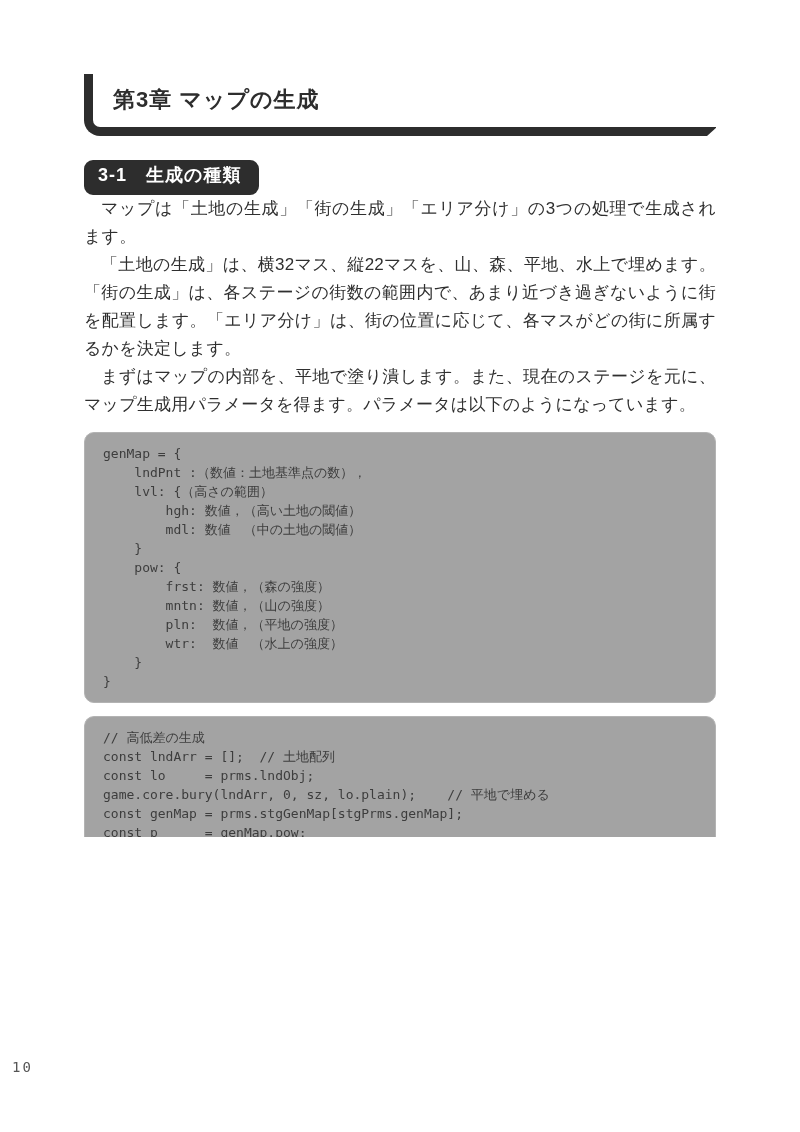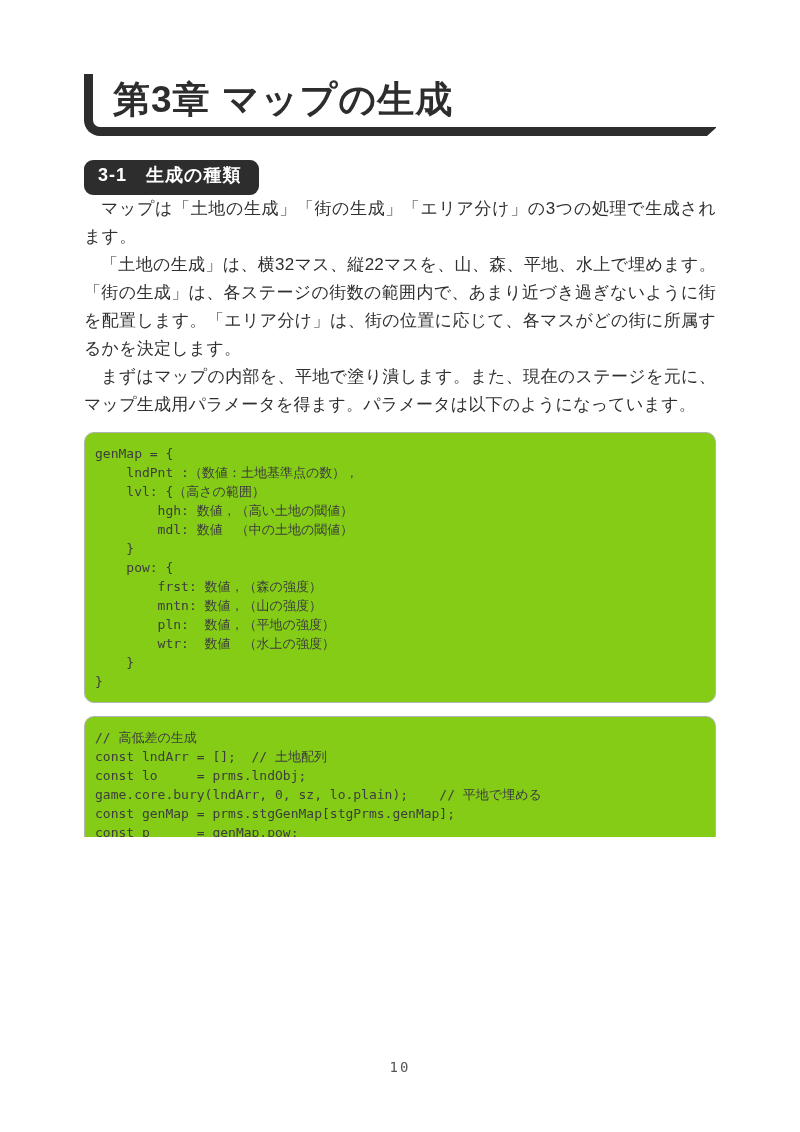--- a/index.html
+++ b/index.html
@@ -29,21 +29,21 @@
     content: "";
     position: absolute;
     right: -1px;
     bottom: -9px;
     width: 10px;
     height: 9px;
     background: #ffffff;
     clip-path: polygon(0 100%, 100% 0, 100% 100%);
   }
   .chapter-title {
-    font-size: 37px;
+    font-size: 22px;
     font-weight: bold;
     line-height: 36px;
     color: #2d2d2d;
     letter-spacing: 1px;
   }
 
   
   .section-badge {
     display: inline-block;
     margin-top: 22px;
@@ -66,22 +66,22 @@
     text-indent: 1em;
     text-align: justify;
     letter-spacing: 0.2px;
   }
 
   
   .code-block {
     margin-top: 13px;
     border: 1.5px solid #b3b3b3;
     border-radius: 10px;
-    padding: 11px 10px;
-    background: #84cc16;
+    padding: 11px 18px;
+    background: #a3a3a3;
   }
   .code-block pre {
     font-family: "DejaVu Sans Mono", "Liberation Mono", monospace;
     font-size: 13px;
     line-height: 19px;
     color: #3d3d3d;
     white-space: pre;
   }
   .code-block.truncated {            
     border-bottom: none;
@@ -90,21 +90,21 @@
     overflow: hidden;
     padding-bottom: 0;
   }
 
   
   .page-footer {
     position: absolute;
     left: 0;
     right: 0;
     top: 1058px;
-    text-align: center;
+    padding-left: 12px;
   }
   .page-number {
     font-family: "DejaVu Sans Mono", "Liberation Mono", monospace;
     font-size: 14px;
     color: #555555;
     letter-spacing: 2px;
   }
 </style>
 </head>
 <body>

